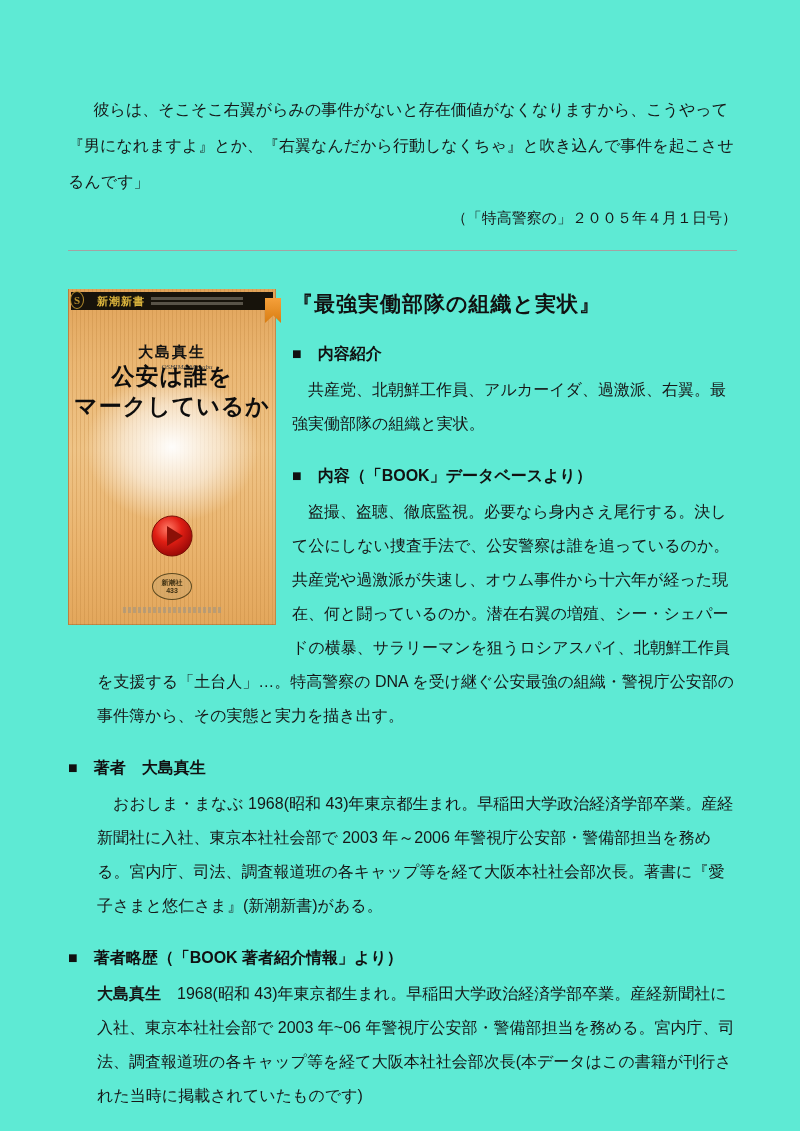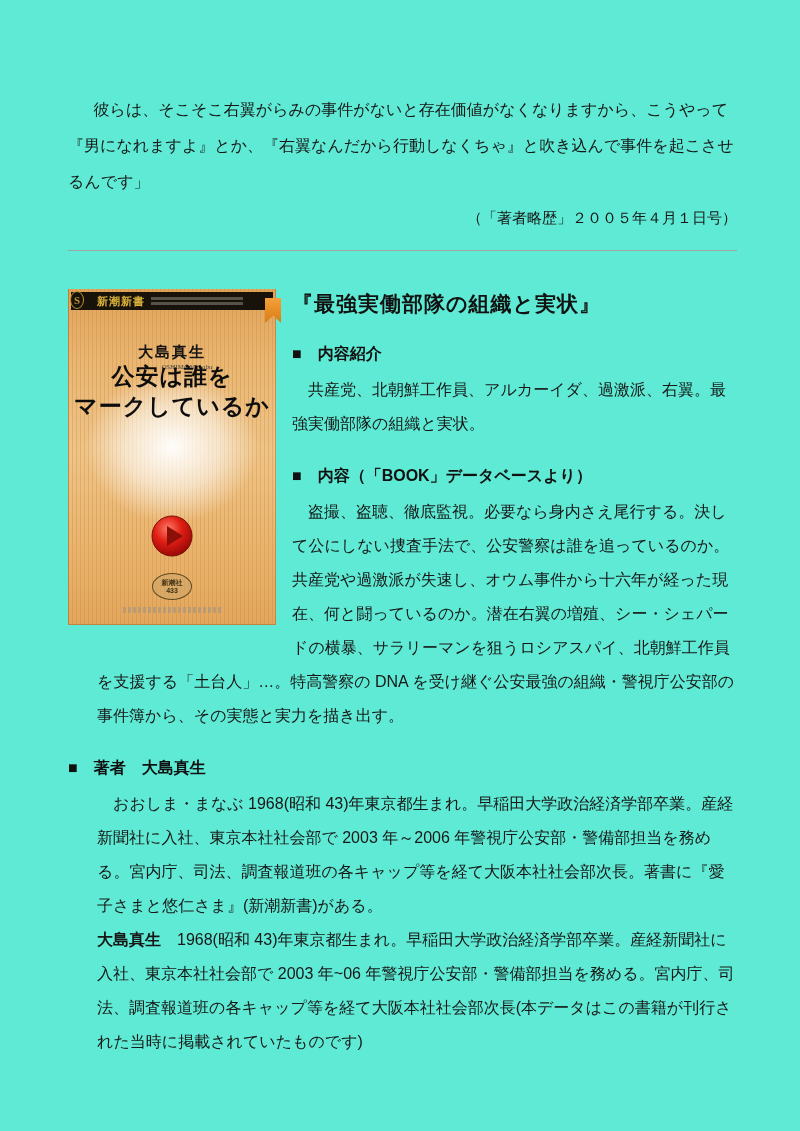--- a/index.html
+++ b/index.html
@@ -127,21 +127,21 @@
   .sec-body b { font-weight:bold; }
 </style>
 </head>
 <body>
 
 <div class="doc">
   <div class="content">
 
     <p class="quote">彼らは、そこそこ右翼がらみの事件がないと存在価値がなくなりますから、こうやって『男になれますよ』とか、『右翼なんだから行動しなくちゃ』と吹き込んで事件を起こさせるんです」</p>
 
-    <p class="attribution">（「著者略歴」２００５年４月１日号）</p>
+    <p class="attribution">（「特高警察の」２００５年４月１日号）</p>
 
     <hr class="rule-top">
 
     <div class="book-block">
 
       <div class="cover">
         <div class="cover-banner">
           <span class="logo-s">S</span>
           <span class="brand">新潮新書</span>
           <span class="banner-lines">
@@ -180,18 +180,19 @@
 
       <h3 class="sec-heading">■　内容紹介</h3>
       <p class="sec-body indent">共産党、北朝鮮工作員、アルカーイダ、過激派、右翼。最強実働部隊の組織と実状。</p>
 
       <h3 class="sec-heading">■　内容（「BOOK」データベースより）</h3>
       <p class="sec-body indent">盗撮、盗聴、徹底監視。必要なら身内さえ尾行する。決して公にしない捜査手法で、公安警察は誰を追っているのか。共産党や過激派が失速し、オウム事件から十六年が経った現在、何と闘っているのか。潜在右翼の増殖、シー・シェパードの横暴、サラリーマンを狙うロシアスパイ、北朝鮮工作員を支援する「土台人」…。特高警察の DNA を受け継ぐ公安最強の組織・警視庁公安部の事件簿から、その実態と実力を描き出す。</p>
 
       <h3 class="sec-heading">■　著者　大島真生</h3>
       <p class="sec-body indent">おおしま・まなぶ 1968(昭和 43)年東京都生まれ。早稲田大学政治経済学部卒業。産経新聞社に入社、東京本社社会部で 2003 年～2006 年警視庁公安部・警備部担当を務める。宮内庁、司法、調査報道班の各キャップ等を経て大阪本社社会部次長。著書に『愛子さまと悠仁さま』(新潮新書)がある。</p>
 
+      <h3 class="sec-heading">■　著者略歴（「BOOK 著者紹介情報」より）</h3>
       <p class="sec-body"><b>大島真生</b><span>　1968(昭和 43)年東京都生まれ。早稲田大学政治経済学部卒業。産経新聞社に入社、東京本社社会部で 2003 年~06 年警視庁公安部・警備部担当を務める。宮内庁、司法、調査報道班の各キャップ等を経て大阪本社社会部次長(本データはこの書籍が刊行された当時に掲載されていたものです)</span></p>
 
     </div>
 
   </div>
 </div>
 
 </body></html>

